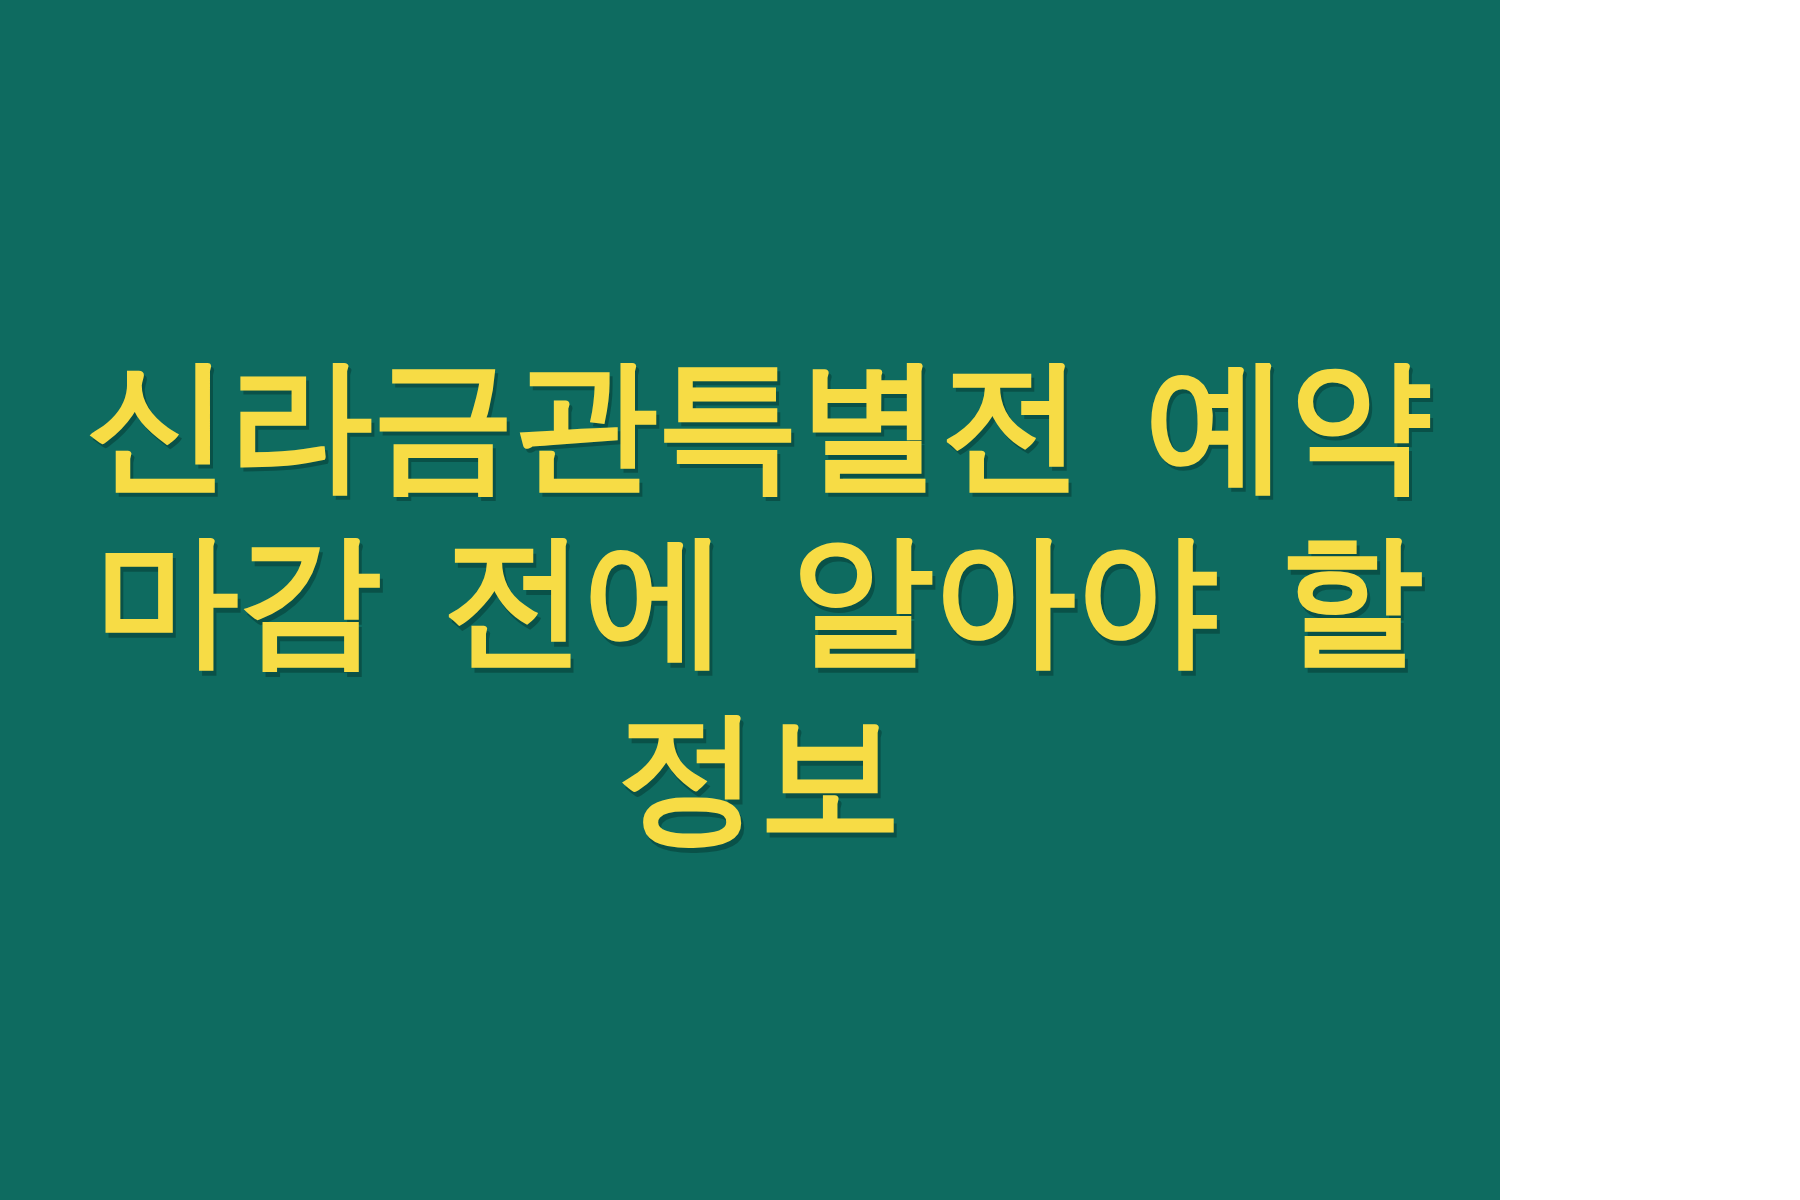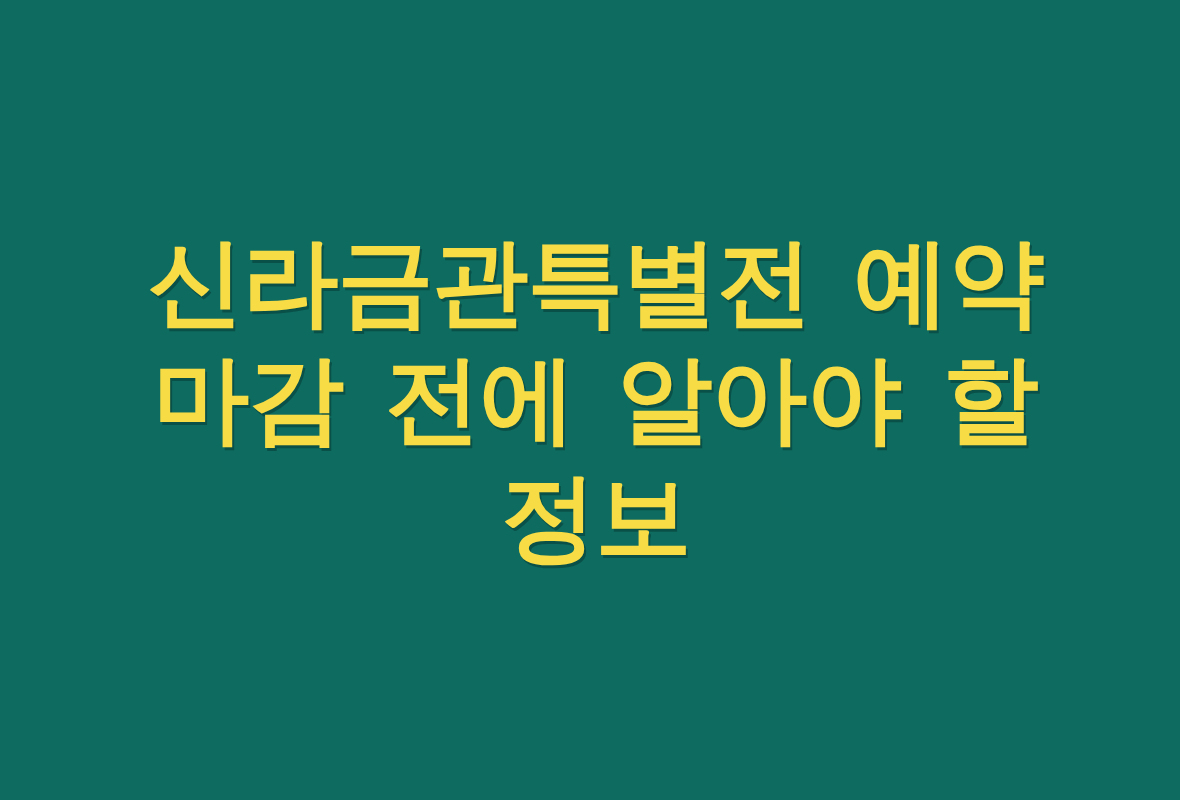--- a/index.html
+++ b/index.html
@@ -10,21 +10,21 @@
 
   body {
     width: 1200px;
     height: 800px;
     overflow: hidden;
     font-family: "Liberation Sans", "DejaVu Sans", sans-serif;
   }
 
   #banner {
     position: relative;
-    width: 1180px;
+    width: 1000px;
     height: 800px;
     box-sizing: border-box;
     display: flex;
     align-items: center;
     justify-content: center;
     background: #0E6B60;
     padding-left: 11px;
   }
 
   #headline {

